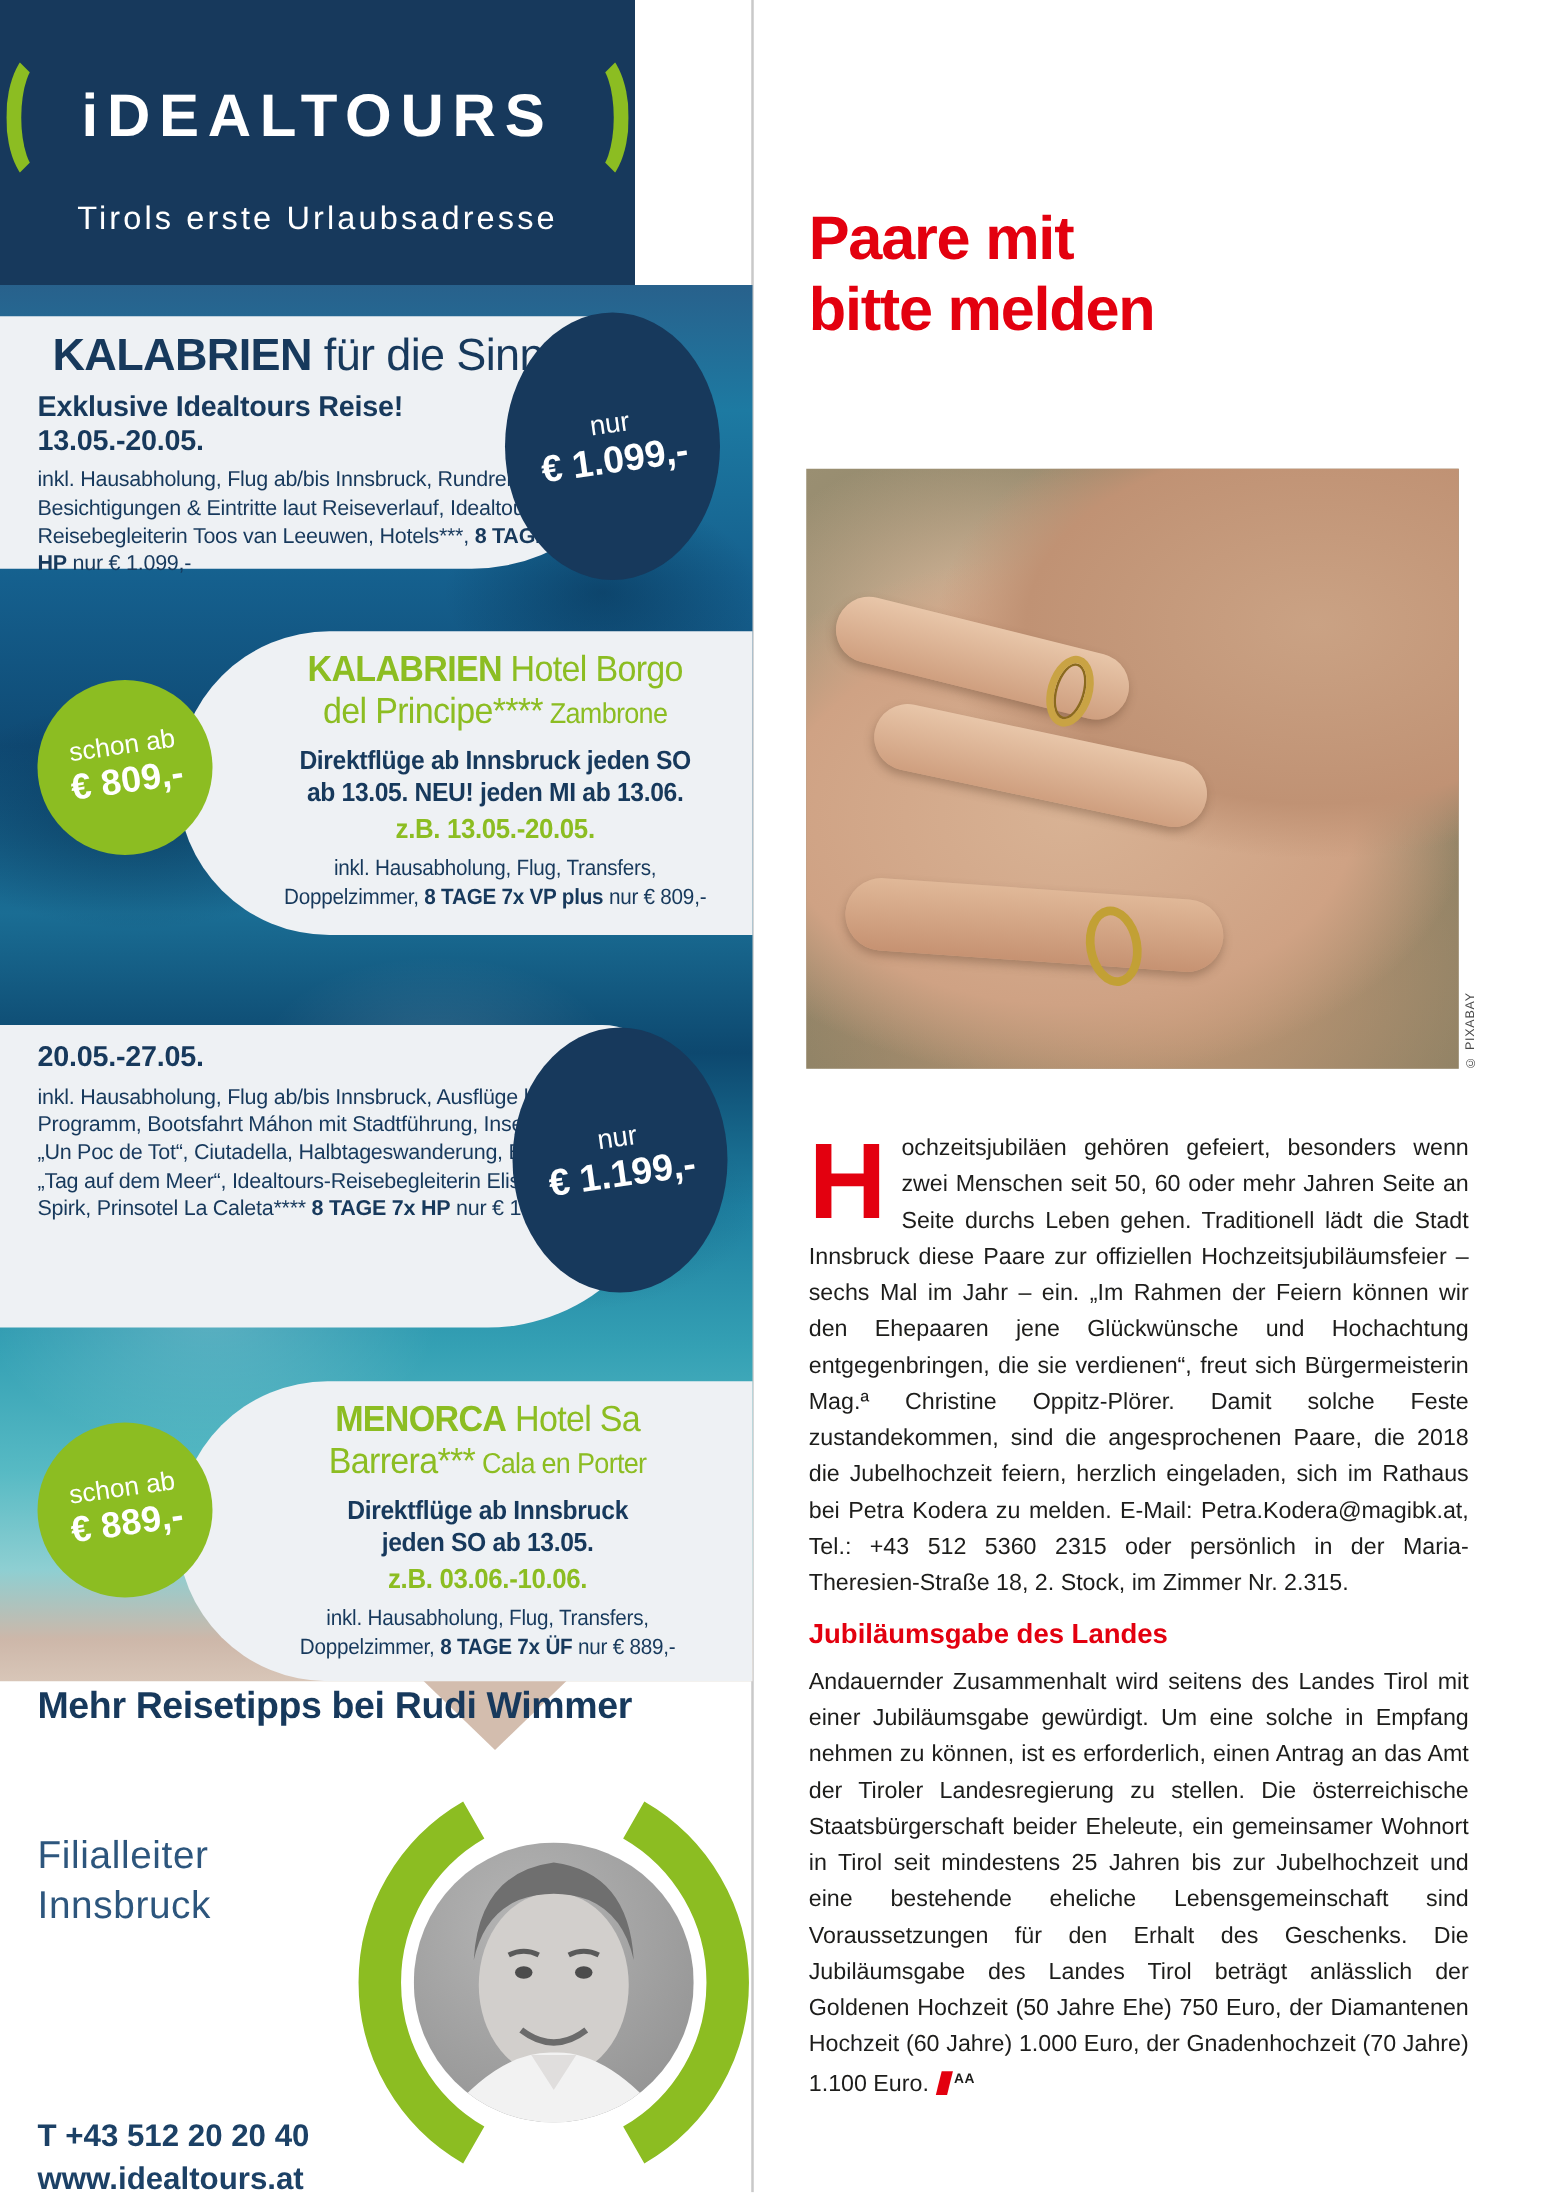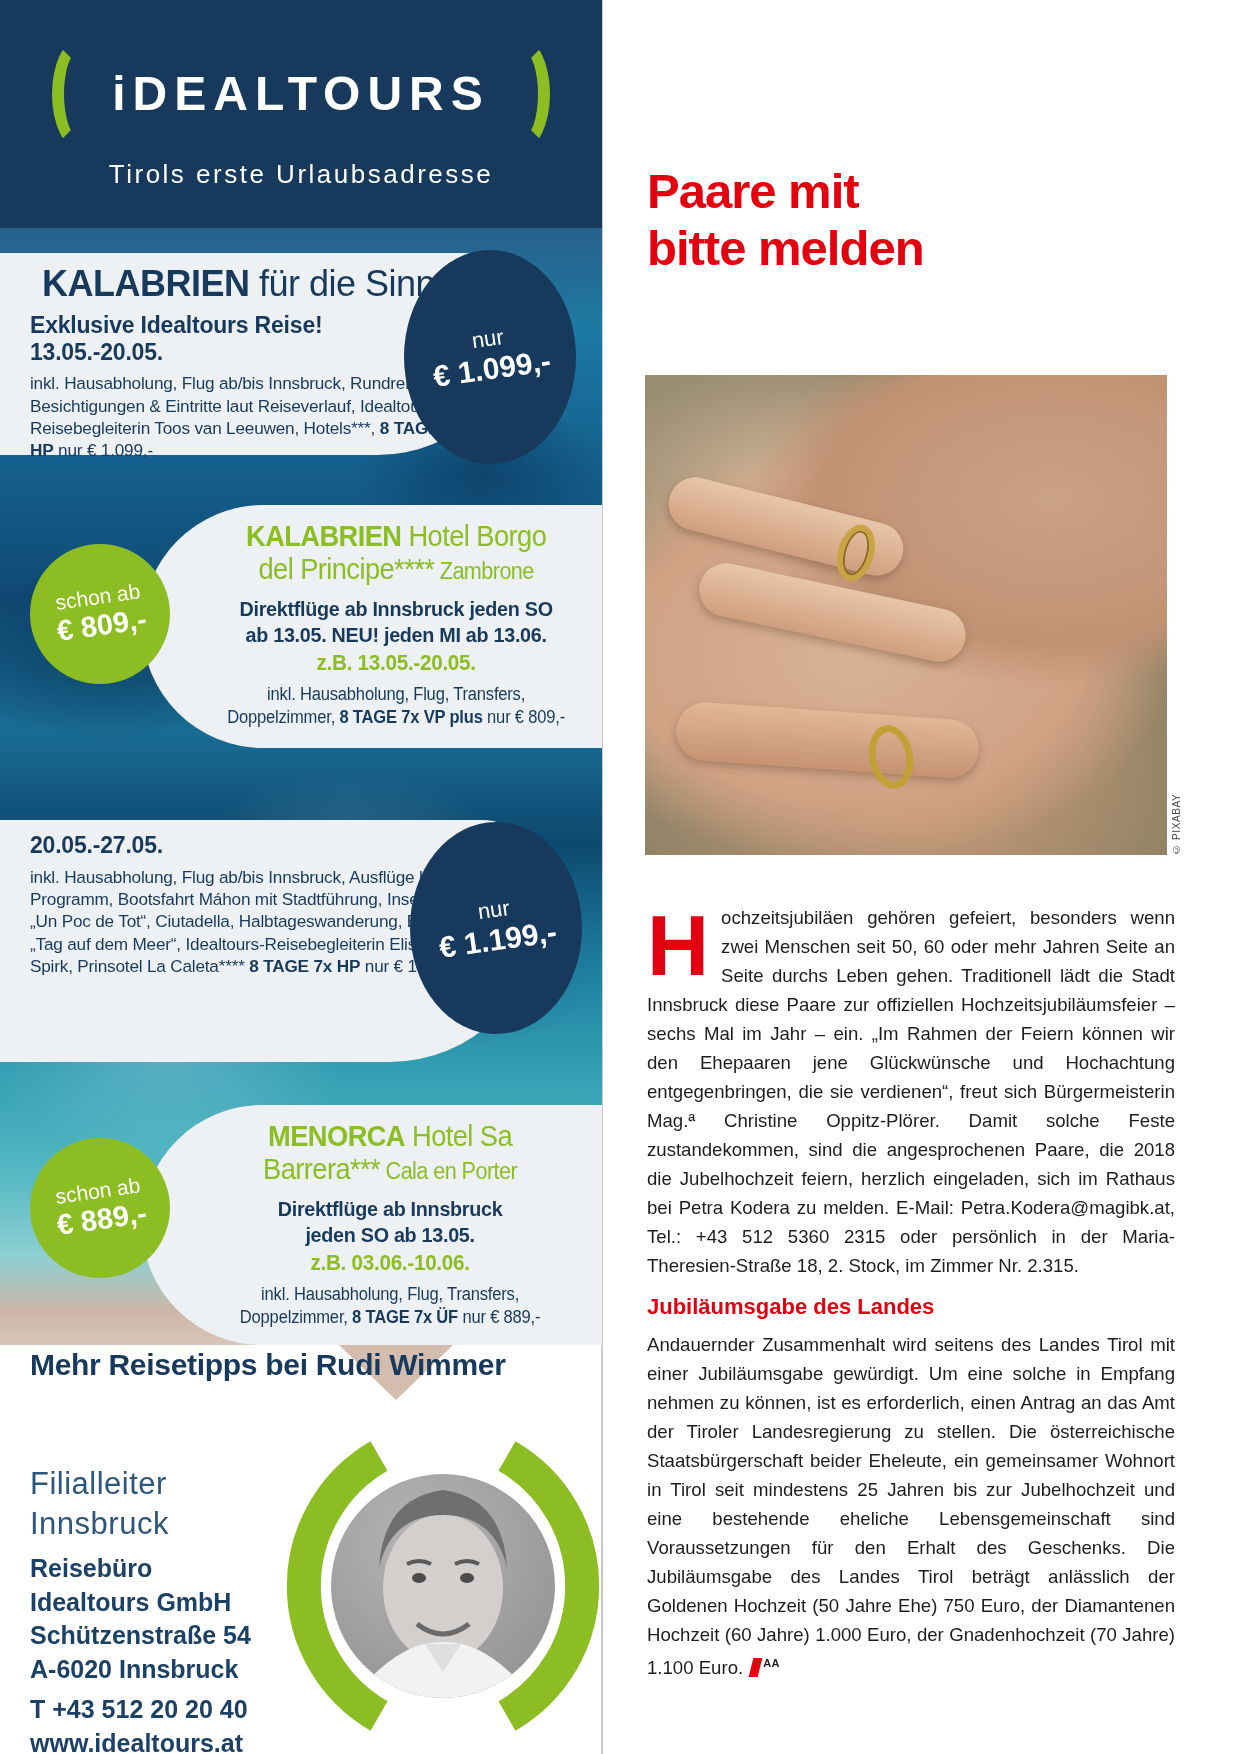--- a/index.html
+++ b/index.html
@@ -2,21 +2,21 @@
 <html><head>
 <meta charset="utf-8">
 <style>
   html,body{margin:0;padding:0;background:#ffffff;}
   .page{position:relative;width:1240px;height:1754px;background:#ffffff;overflow:hidden;
         font-family:"Liberation Sans",sans-serif;color:#17395c;}
 
   .divider{position:absolute;left:601px;top:0;width:2px;height:1754px;background:#c9c9c9;}
 
   
-  .brand-header{position:absolute;left:0;top:0;width:602px;height:228px;background:#17395c;
+  .brand-header{position:absolute;left:0;top:0;width:508px;height:228px;background:#17395c;
     display:flex;flex-direction:column;align-items:center;justify-content:center;z-index:3;}
   .logo-row{display:flex;align-items:center;}
   .paren{width:30px;height:86px;border:12px solid transparent;border-radius:50%;}
   .paren-open{border-left-color:#8cbd22;margin-right:6px;}
   .paren-close{border-right-color:#8cbd22;margin-left:6px;}
   .logo-text{color:#ffffff;font-size:48px;font-weight:bold;letter-spacing:7px;line-height:1;}
   .tagline{color:#ffffff;font-size:26px;font-weight:normal;letter-spacing:2.5px;margin-top:10px;}
 
   .sea{position:absolute;left:0;top:228px;width:602px;height:1117px;z-index:1;background:
     radial-gradient(180px 110px at 80% 22%, rgba(4,38,70,.45), transparent 70%),
@@ -181,26 +181,20 @@
     <div class="badge-rot">
       <span class="badge-small">schon ab</span>
       <span class="badge-price">€ 889,-</span>
     </div>
   </div>
 
   <div class="tips-heading">Mehr Reisetipps bei Rudi Wimmer</div>
   <div class="role">
     <div>Filialleiter</div>
     <div>Innsbruck</div>
-  </div>
-  <div class="addr">
-    <div>Reisebüro</div>
-    <div>Idealtours GmbH</div>
-    <div>Schützenstraße 54</div>
-    <div>A-6020 Innsbruck</div>
   </div>
   <div class="phone-web">
     <div>T +43 512 20 20 40</div>
     <a href="#">www.idealtours.at</a>
   </div>
 
   <svg class="portrait" viewBox="0 0 336 316">
     <path d="M 104 28 A 150 150 0 0 0 104 288" stroke="#8cbd22" stroke-width="34" fill="none"></path>
     <path d="M 232 28 A 150 150 0 0 1 232 288" stroke="#8cbd22" stroke-width="34" fill="none"></path>
     <defs>

